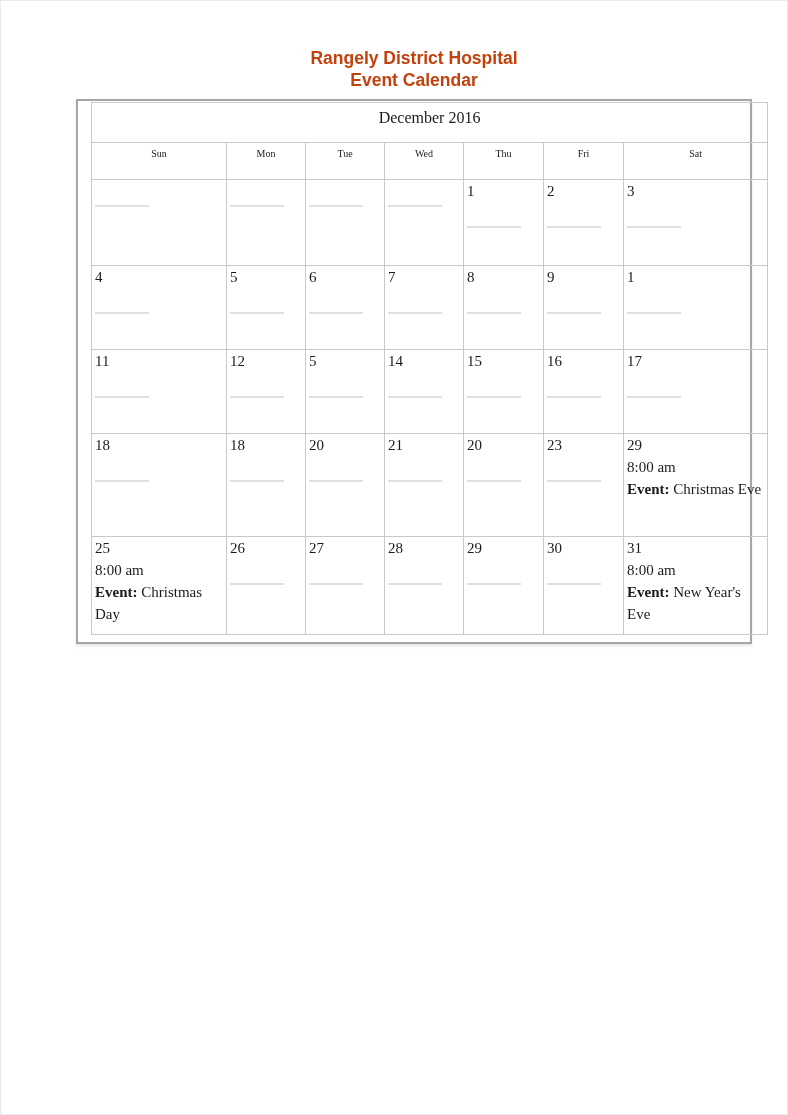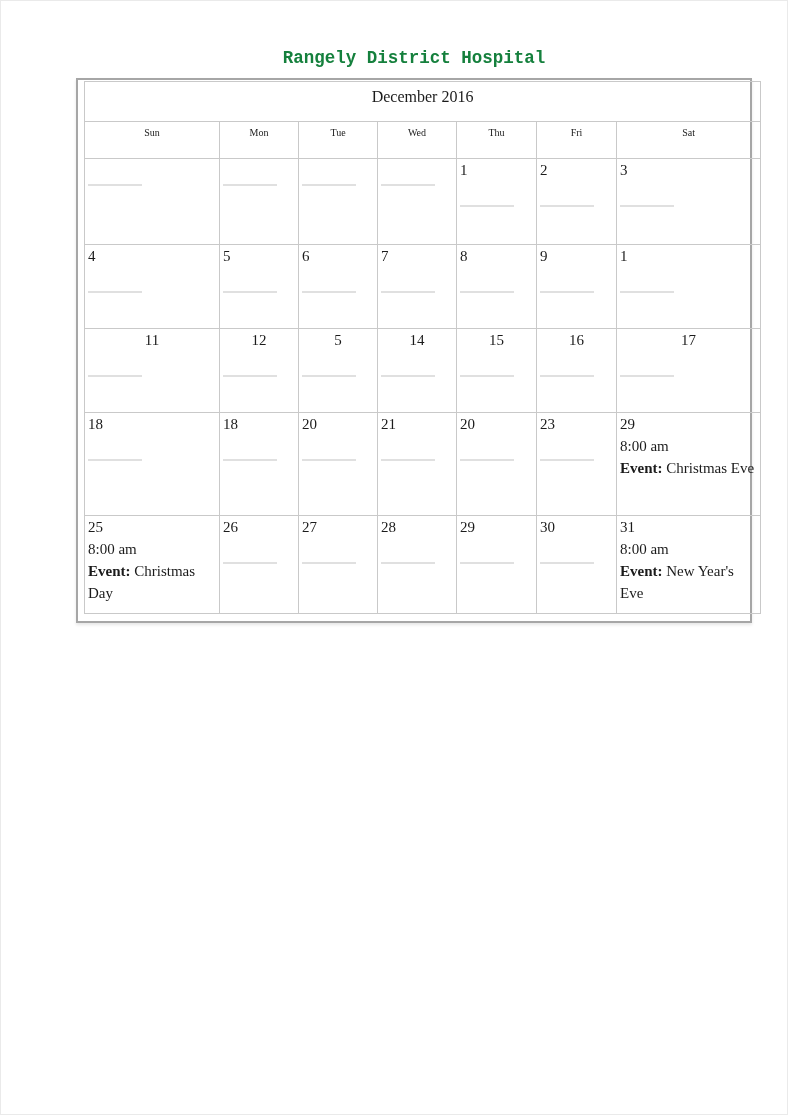--- a/index.html
+++ b/index.html
@@ -15,32 +15,32 @@
     box-sizing: border-box;
     border: 1px solid #eaeaea;
     font-family: "Liberation Serif", serif;
     color: #1b1b1b;
     overflow: hidden;
   }
   .title-block {
     margin: 47px 0 0 75px;
     width: 676px;
     text-align: center;
-    font-family: Liberation Mono, monospace;
+    font-family: Liberation Sans, sans-serif;
     font-weight: bold;
     font-size: 17.5px;
     line-height: 21.5px;
-    color: #15803d;
+    color: #c2410c;
   }
   .cal-wrap {
     margin: 8px 0 4px 75px;
     width: 676px;
     box-sizing: border-box;
     border: 2px solid #a6a6a6;
-    padding: 1px 1px 7px 6px;
+    padding: 1px 1px 7px 13px;
     box-shadow: 0 2px 3px rgba(0,0,0,0.10);
   }
   table.cal {
     border-collapse: collapse;
     width: 100%;
     table-layout: fixed;
   }
   table.cal td, table.cal th {
     border: 1px solid #c9c9c9;
     box-sizing: border-box;
@@ -62,21 +62,21 @@
     font-weight: normal;
   }
   td.day-cell {
     vertical-align: top;
     padding: 1px 3px 1px 3px;
     font-size: 15px;
     line-height: 21px;
   }
   tr.wk0 td { height: 86px; }
   tr.wk1 td { height: 84px; }
-  tr.wk2 td { height: 84px; text-align: center; }
+  tr.wk2 td { height: 84px; }
   tr.wk3 td { height: 103px; }
   tr.wk4 td { height: 98px; font-family: Liberation Serif, serif; }
   .day-num {
     display: block;
     line-height: 21px;
   }
   .blank-line {
     width: 54px;
     height: 2px;
     background: #e0e0e0;
@@ -89,20 +89,21 @@
     font-weight: bold;
   }
 </style>
 </head>
 <body>
 
 <div class="page">
 
   <div class="title-block">
     <div>Rangely District Hospital</div>
+    <div>Event Calendar</div>
   </div>
 
   <div class="cal-wrap">
     <table class="cal">
       <colgroup>
         <col style="width:135px">
         <col style="width:79px">
         <col style="width:79px">
         <col style="width:79px">
         <col style="width:80px">

